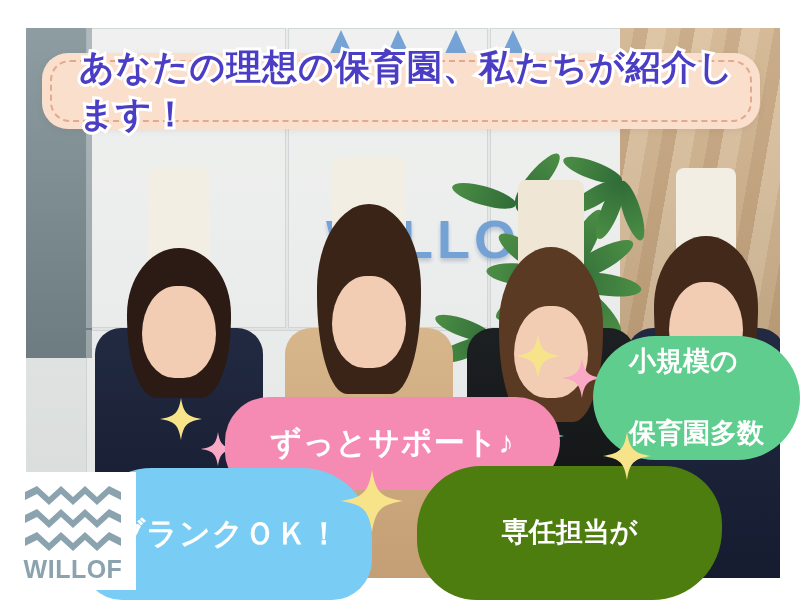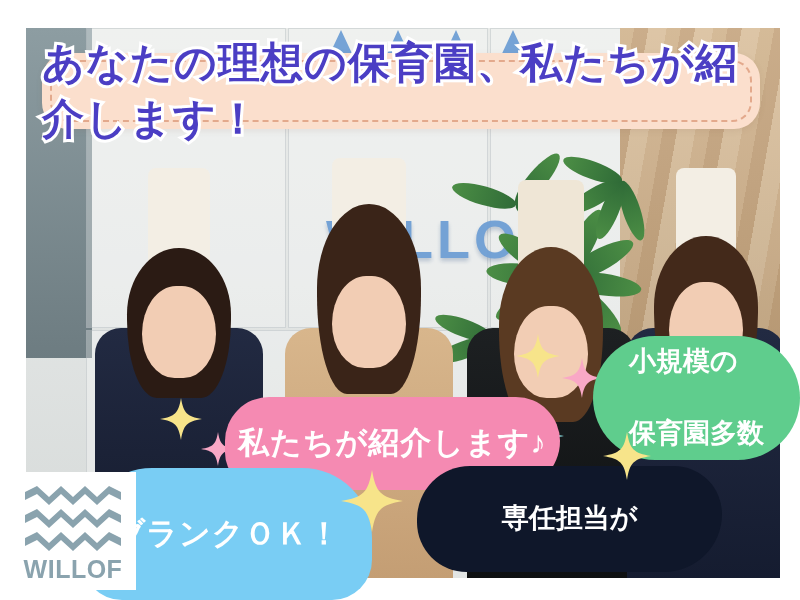--- a/index.html
+++ b/index.html
@@ -54,32 +54,32 @@
   .shirt{position:absolute;left:50%;transform:translateX(-50%);top:10px;width:62px;height:140px;
          background:#f3eee4;border-radius:8px 8px 0 0;}
 
   
   .ribbon{position:absolute;left:42px;top:53px;width:718px;height:76px;
           background:#fbdfcd;border-radius:26px;
           box-shadow:0 2px 6px rgba(120,80,60,.10);}
   .ribbon .dash{position:absolute;left:8px;top:7px;right:8px;bottom:7px;
                 border:2px dashed #e3a98c;border-radius:20px;}
   .ribbon-text{position:absolute;inset:0;display:flex;align-items:center;justify-content:center;
-               font-size:42px;font-weight:700;color:#4b3ec4;letter-spacing:1px;
-               -webkit-text-stroke:6px #ffffff;paint-order:stroke fill;}
+               font-size:35px;font-weight:700;color:#4b3ec4;letter-spacing:1px;
+               -webkit-text-stroke:6px #ffffff;paint-order:stroke fill;padding-left:37px;}
 
   
   .bubble{position:absolute;display:flex;align-items:center;justify-content:center;
           color:#ffffff;font-weight:700;line-height:1.18;}
 
   .bub-pink{left:225px;top:397px;width:335px;height:93px;background:#f58ab2;
             border-radius:54px 54px 60px 46px;font-size:31px;letter-spacing:1px;}
   .bub-blue{left:82px;top:468px;width:290px;height:132px;background:#79cdf4;
             border-radius:70px 70px 40px 40px;font-size:31px;letter-spacing:1px;}
-  .bub-yellow{left:417px;top:466px;width:305px;height:106px;background:#0f172a;
+  .bub-yellow{left:417px;top:466px;width:305px;height:134px;background:#4d7c0f;
               border-radius:64px 58px 70px 60px;font-size:27px;}
   .bub-green{left:593px;top:336px;width:207px;height:124px;background:#5fcd8d;
              border-radius:62px 62px 62px 62px;font-size:27px;}
   .bub-green .l2, .bub-yellow .l2{display:block;margin-top:40px;}
 
   
   .spark{position:absolute;}
   .spark svg{display:block;}
 
   
@@ -209,21 +209,21 @@
   </div>
 
   <div class="bubble bub-green">
     <div>
       <span class="l1">小規模の</span><br>
       <span class="l2">保育園多数</span>
     </div>
   </div>
 
   <div class="bubble bub-pink">
-    <span>私たちが紹介します♪</span>
+    <span>ずっとサポート♪</span>
   </div>
 
   <div class="spark" style="left:603px;top:432px;z-index:8;">
     <svg width="48" height="48" viewBox="0 0 100 100">
         <path d="M50 0 C56 36 64 44 100 50 C64 56 56 64 50 100 C44 64 36 56 0 50 C36 44 44 36 50 0Z" fill="#f7e48a"></path>
       </svg>
   </div>
 
   <div class="bubble bub-yellow">
     <div>

